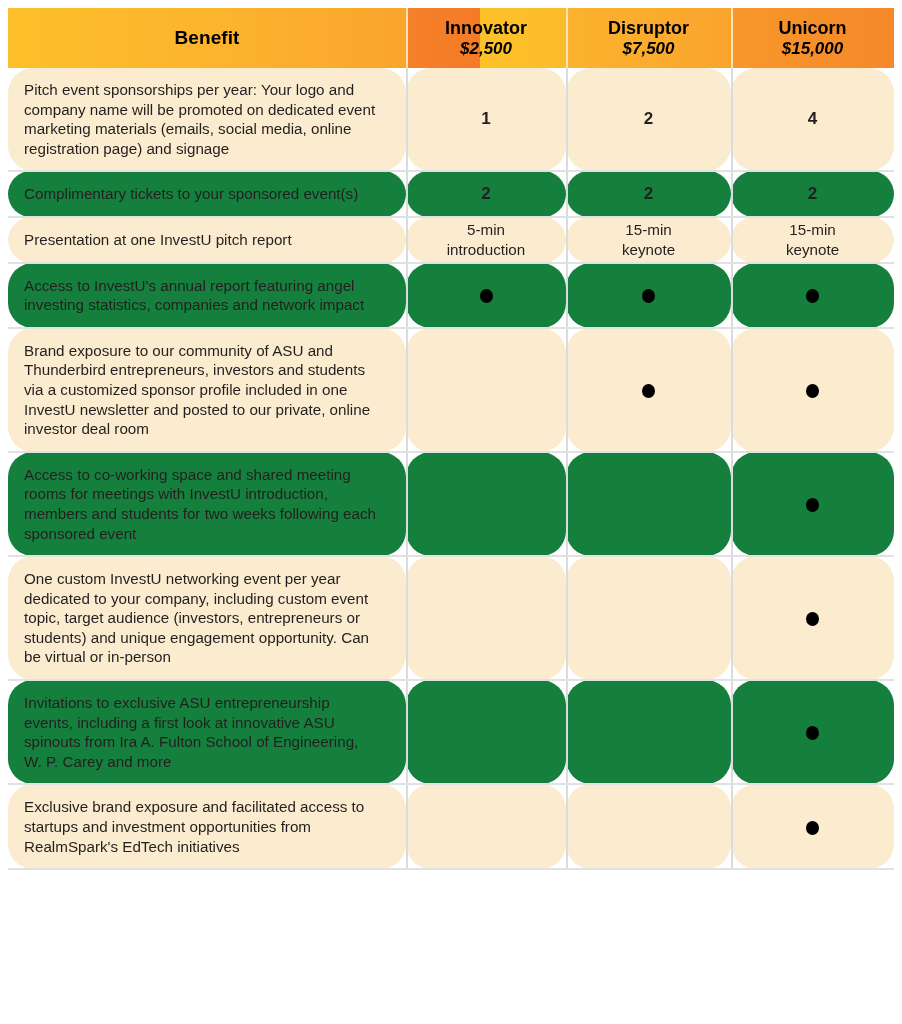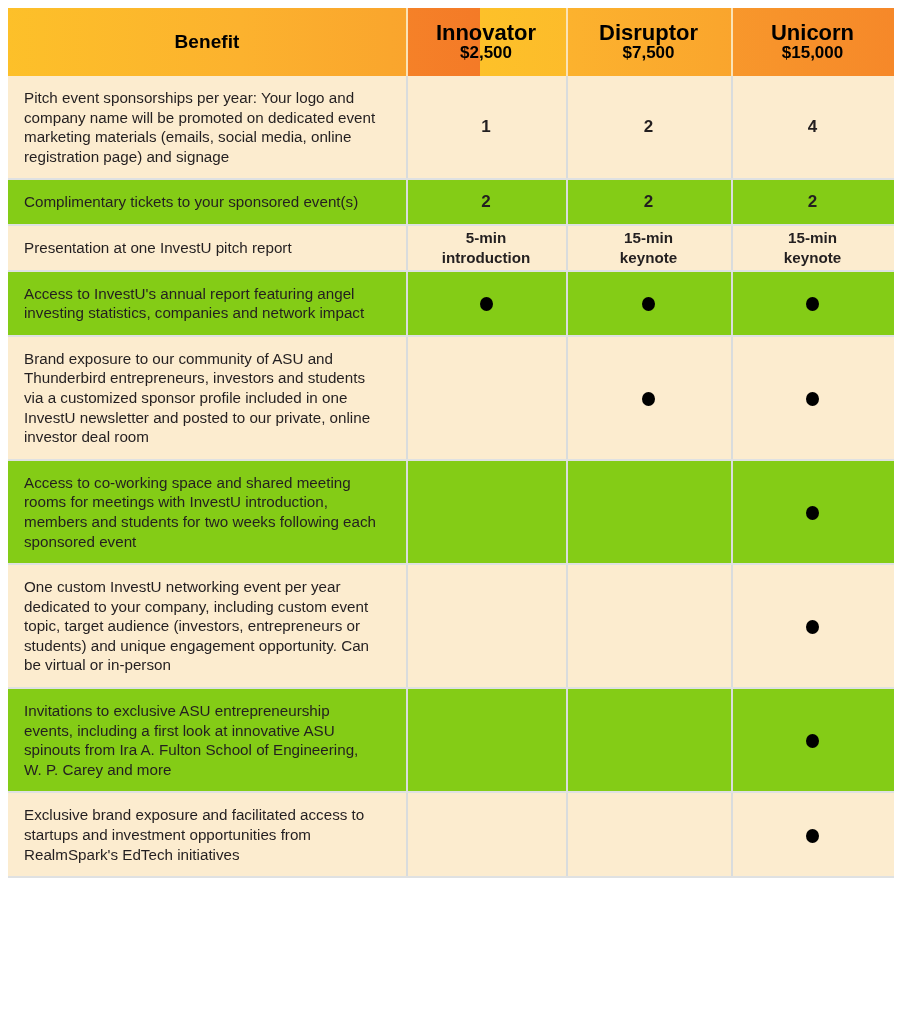--- a/index.html
+++ b/index.html
@@ -21,21 +21,21 @@
   }
 
   table.benefit-table {
     width: 886px;
     border-collapse: collapse;
     table-layout: fixed;
   }
 
   
   thead tr.header-row {
-    height: 68px;
+    height: 60px;
   }
   thead th {
     padding: 0;
     margin: 0;
     text-align: center;
     vertical-align: middle;
     font-weight: bold;
     color: #000000;
     position: relative;
     background-image: linear-gradient(to right, #fdc129 0%, #fcb22e 28%, #f89a2c 62%, #f47a27 100%);
@@ -55,40 +55,42 @@
     background: #fbe3b6;
   }
 
   .th-benefit-label {
     display: block;
     font-size: 19px;
     letter-spacing: 0.1px;
   }
   .tier-name {
     display: block;
-    font-size: 22px;
+    font-size: 18px;
     line-height: 21px;
   }
   .tier-price {
     display: block;
     font-size: 17px;
     line-height: 20px;
+    font-style: italic;
   }
 
   
   tbody tr {
     border-bottom: 2px solid #dfe1e2;
   }
   tbody tr.shade-cream td { background: #fceccf; }
-  tbody tr.shade-white td { background: #84cc16; }
+  tbody tr.shade-white td { background: #15803d; }
 
   tbody td {
     padding: 0;
     vertical-align: middle;
     position: relative;
+    border-radius: 25px;
   }
   tbody td + td::before {
     content: "";
     position: absolute;
     left: 0; top: 0; bottom: 0;
     width: 2px;
     background: #d9dcdd;
   }
 
   td.benefit-cell {
@@ -103,21 +105,21 @@
     font-size: 15.2px;
     line-height: 19.6px;
     color: #231f20;
   }
   td.value-cell .num {
     font-weight: bold;
     font-size: 17px;
   }
   td.value-cell .txt {
     display: block;
-    font-weight: bold;
+    font-weight: normal;
   }
   td.value-cell .dot {
     display: inline-block;
     width: 13px;
     height: 14px;
     border-radius: 50%;
     background: #000000;
     vertical-align: middle;
   }
 

